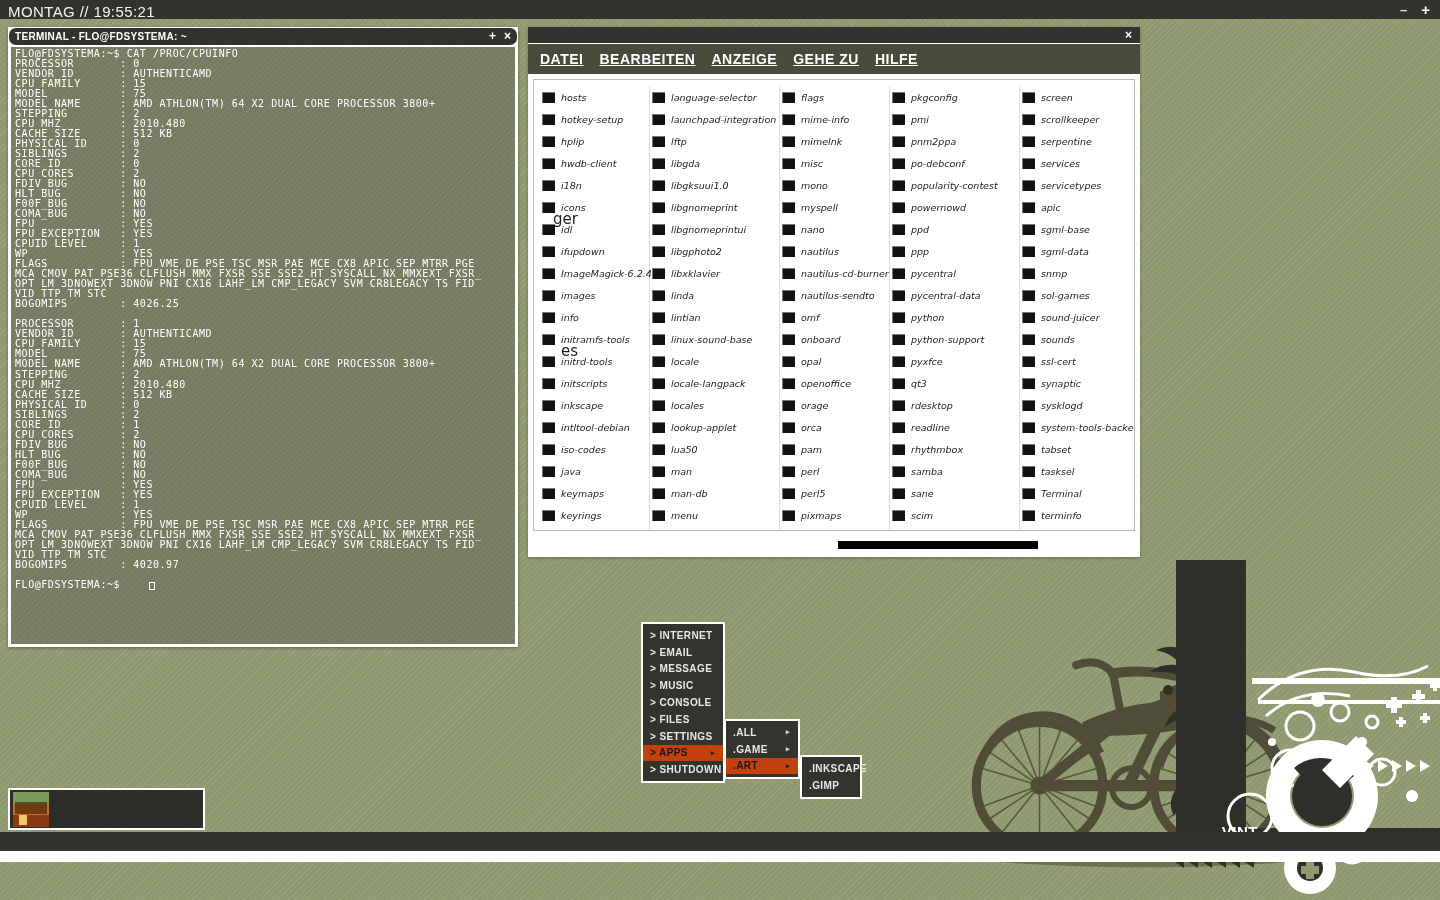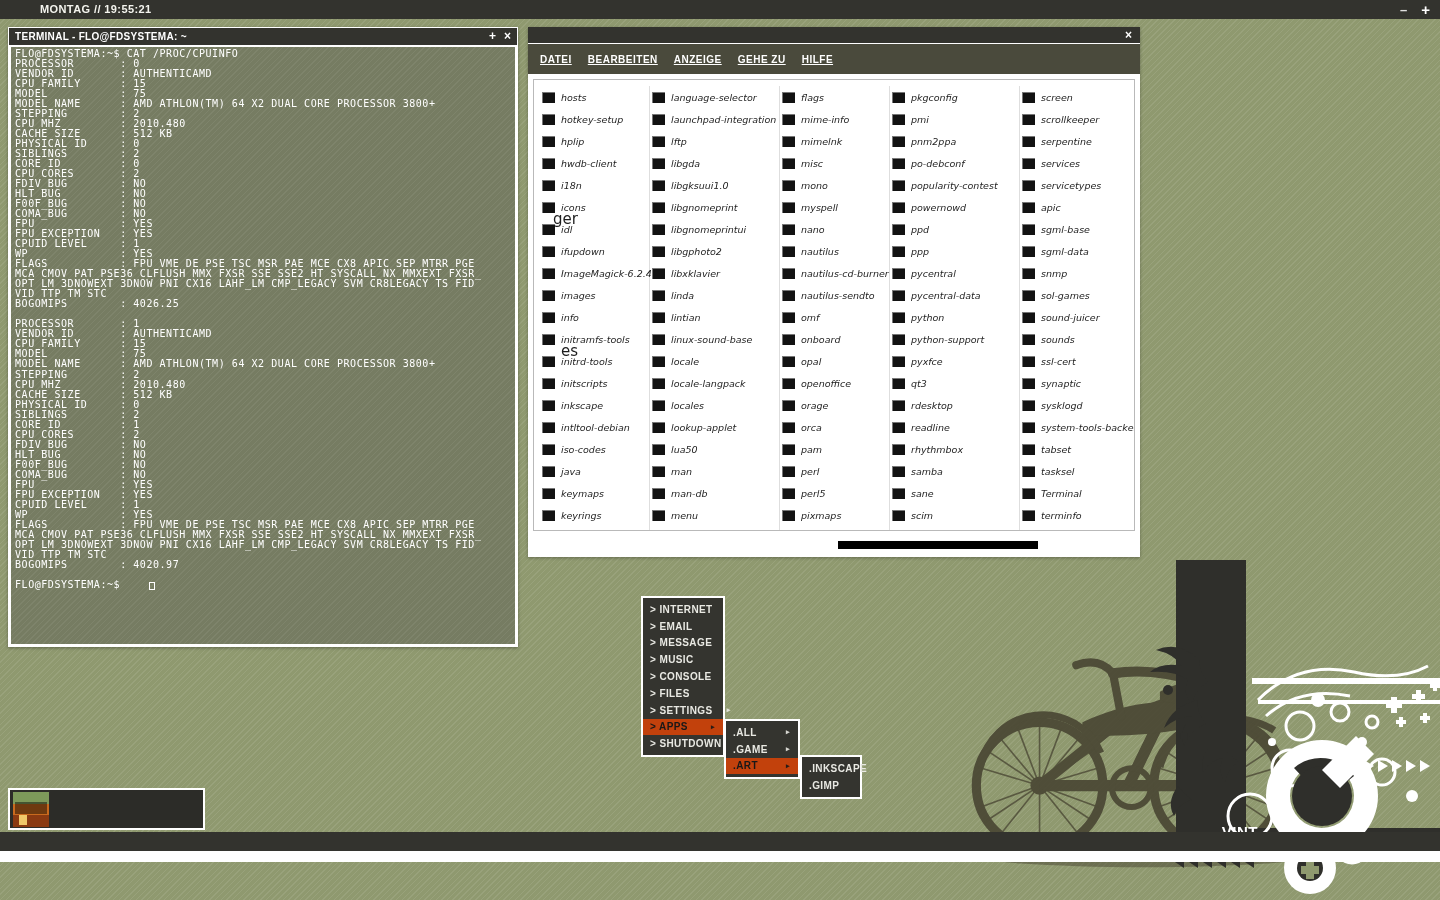--- a/index.html
+++ b/index.html
@@ -25,23 +25,22 @@
 
   
   #topbar {
     position: absolute; top: 0; left: 0; width: 1440px; height: 19px;
     background: #33332e;
     color: #ffffff;
     z-index: 60;
   }
   #topbar .clock {
     position: absolute; left: 8px; top: 3px;
-    font-size: 11px; font-weight: bold; letter-spacing: 0.4px;
+    font-size: 15px; font-weight: normal; letter-spacing: 0.4px;
     color: #f4f4ee;
-    margin-left: 32px;
   }
   #topbar .wbtns {
     position: absolute; right: 10px; top: 0px;
     display: flex; gap: 14px; align-items: center; height: 19px;
   }
   #topbar .wbtn {
     color: #fff; font-size: 15px; font-weight: bold; line-height: 1;
     cursor: pointer; user-select: none;
   }
   #topbar .wbtn.minimize { font-size: 13px; opacity: .85; }
@@ -61,20 +60,21 @@
     position: absolute; left: 8px; top: 27px; width: 510px; height: 620px;
     background: #ffffff;
     border: 1px solid #ffffff;
     z-index: 30;
     box-shadow: 0 1px 3px rgba(0,0,0,0.35);
   }
   #terminal .titlebar {
     height: 17px; background: #33332e; color: #ffffff;
     display: flex; align-items: center; padding: 0 6px;
     position: relative;
+    border-radius: 7px;
   }
   #terminal .titlebar .ttl {
     font-size: 10px; font-weight: bold; letter-spacing: .3px;
   }
   #terminal .titlebar .tbtns {
     position: absolute; right: 6px; top: 1px; display: flex; gap: 8px;
   }
   #terminal .titlebar .tbtn {
     color: #fff; font-size: 12px; font-weight: bold; line-height: 14px;
     cursor: pointer; user-select: none;
@@ -116,21 +116,21 @@
   }
   #filemanager .fm-close {
     position: absolute; right: 8px; top: 1px; color: #fff;
     font-size: 12px; font-weight: bold; cursor: pointer; line-height: 14px;
   }
   #filemanager .fm-menubar {
     height: 30px; background: #4a4a3c;
     display: flex; align-items: center; gap: 16px; padding: 0 12px;
   }
   #filemanager .fm-menu {
-    font-size: 10px; font-weight: bold; color: #ffffff;
+    font-size: 14px; font-weight: bold; color: #ffffff;
     letter-spacing: .5px; cursor: pointer;
   }
   #filemanager .fm-menu u { text-decoration: underline; }
   #filemanager .fm-view {
     position: absolute; left: 5px; right: 5px; top: 52px; bottom: 26px;
     background: #ffffff; border: 1px solid #b9b9b9;
     overflow: hidden;
   }
   #filemanager .fm-cols {
     display: flex; padding: 6px 0 0 6px;
@@ -182,21 +182,21 @@
     z-index: 45; padding: 3px 0;
   }
   .menu .mi {
     display: flex; align-items: center; justify-content: space-between;
     padding: 1px 8px 1px 7px; height: 16.8px;
     font-size: 10px; font-weight: bold; color: #e9e9e3;
     letter-spacing: .4px; cursor: pointer; white-space: nowrap;
   }
   .menu .mi.sel { background: #c2410c; color: #181818; }
   .menu .mi .arw { font-size: 7px; margin-left: 14px; opacity: .9; }
-  #menu-root { left: 641px; top: 596px; width: 84px; }
+  #menu-root { left: 641px; top: 622px; width: 84px; }
   #menu-apps { left: 724px; top: 719px; width: 76px; }
   #menu-art  { left: 800px; top: 755px; width: 62px; }
 
   
   #nowplaying {
     position: absolute; left: 8px; top: 788px; width: 197px; height: 42px;
     background: #2c2c28; border: 2px solid #ffffff; z-index: 35;
     display: flex; align-items: center; gap: 8px; padding: 3px;
   }
   #nowplaying .art {

